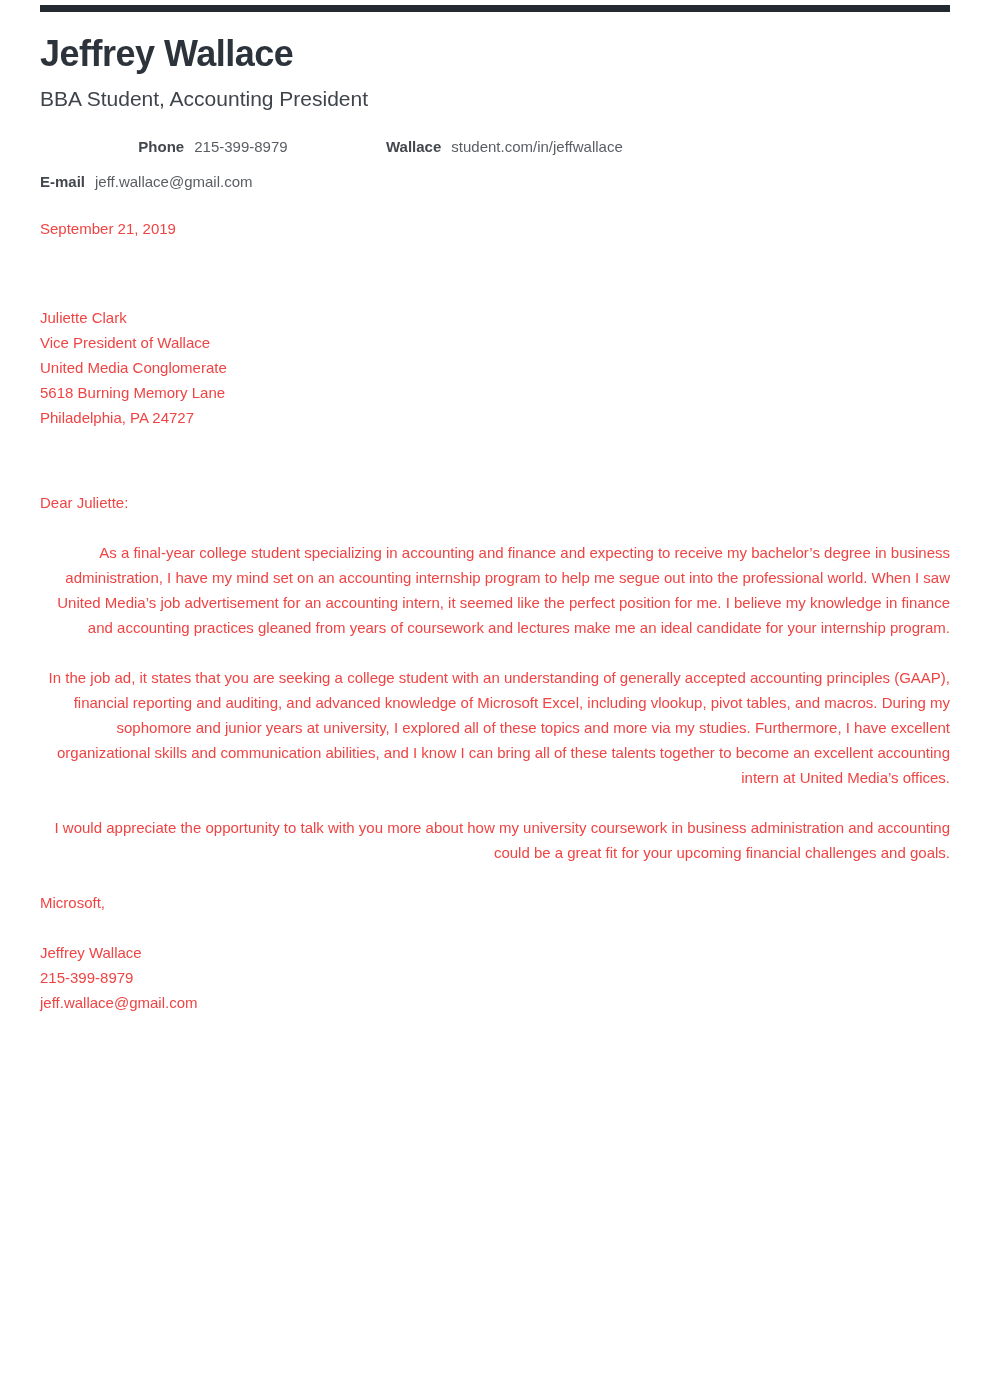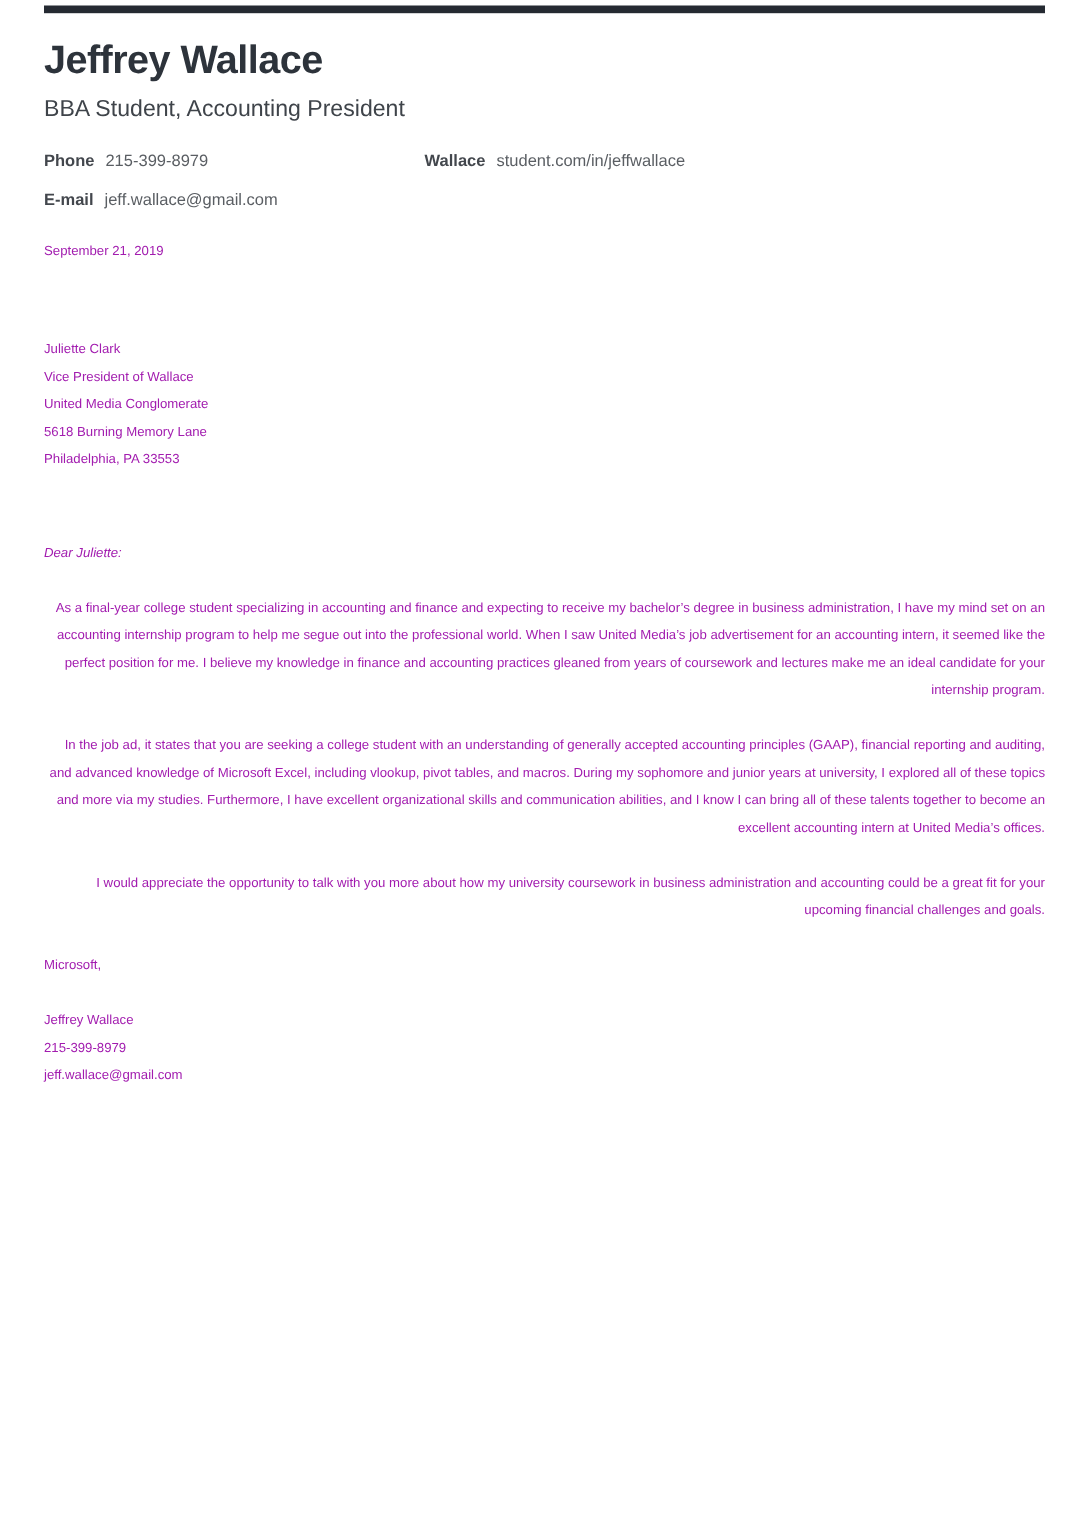--- a/index.html
+++ b/index.html
@@ -36,29 +36,29 @@
     margin-top: 6px;
     font-size: 21px;
     line-height: 30px;
     font-weight: normal;
     color: #3f444a;
   }
   .contact {
     margin-top: 24px;
     font-size: 15px;
   }
-  .contact-row { display: flex; margin-bottom: 18px; line-height: 17px; }
+  .contact-row { display: flex; margin-bottom: 18px; line-height: 17px; text-align: center; }
   .contact-cell { width: 346px; }
   .contact-cell.wide { width: auto; }
   .clabel { font-weight: bold; color: #43474d; margin-right: 10px; }
   .cvalue { color: #5a5e63; }
-  .body-text { font-size: 12px; line-height: 25px; color: #a21caf; }
+  .body-text { font-size: 15px; line-height: 25px; color: #ef4444; }
   .date-line { margin-top: 26px; }
   .recipient { margin-top: 64px; }
-  .salutation { margin-top: 60px; font-style: italic; }
+  .salutation { margin-top: 60px; }
   .para { margin-top: 25px; max-width: 910px; text-align: right; }
   .closing { margin-top: 25px; }
   .signature { margin-top: 25px; }
 </style>
 </head>
 <body>
 
 <div class="page">
 
   <div class="topbar" style="background: rgb(37, 42, 50);"></div>
@@ -82,21 +82,21 @@
     </div>
   </div>
 
   <div class="body-text date-line">September 21, 2019</div>
 
   <div class="body-text recipient">
     <div>Juliette Clark</div>
     <div>Vice President of Wallace</div>
     <div>United Media Conglomerate</div>
     <div>5618 Burning Memory Lane</div>
-    <div>Philadelphia, PA 33553</div>
+    <div>Philadelphia, PA 24727</div>
   </div>
 
   <div class="body-text salutation">Dear Juliette:</div>
 
   <p class="body-text para">As a final-year college student specializing in accounting and finance and expecting to receive my bachelor’s degree in business administration, I have my mind set on an accounting internship program to help me segue out into the professional world. When I saw United Media’s job advertisement for an accounting intern, it seemed like the perfect position for me. I believe my knowledge in finance and accounting practices gleaned from years of coursework and lectures make me an ideal candidate for your internship program.</p>
   <p class="body-text para">In the job ad, it states that you are seeking a college student with an understanding of generally accepted accounting principles (GAAP), financial reporting and auditing, and advanced knowledge of Microsoft Excel, including vlookup, pivot tables, and macros. During my sophomore and junior years at university, I explored all of these topics and more via my studies. Furthermore, I have excellent organizational skills and communication abilities, and I know I can bring all of these talents together to become an excellent accounting intern at United Media’s offices.</p>
   <p class="body-text para">I would appreciate the opportunity to talk with you more about how my university coursework in business administration and accounting could be a great fit for your upcoming financial challenges and goals.</p>
 
   <div class="body-text closing">Microsoft,</div>
 

